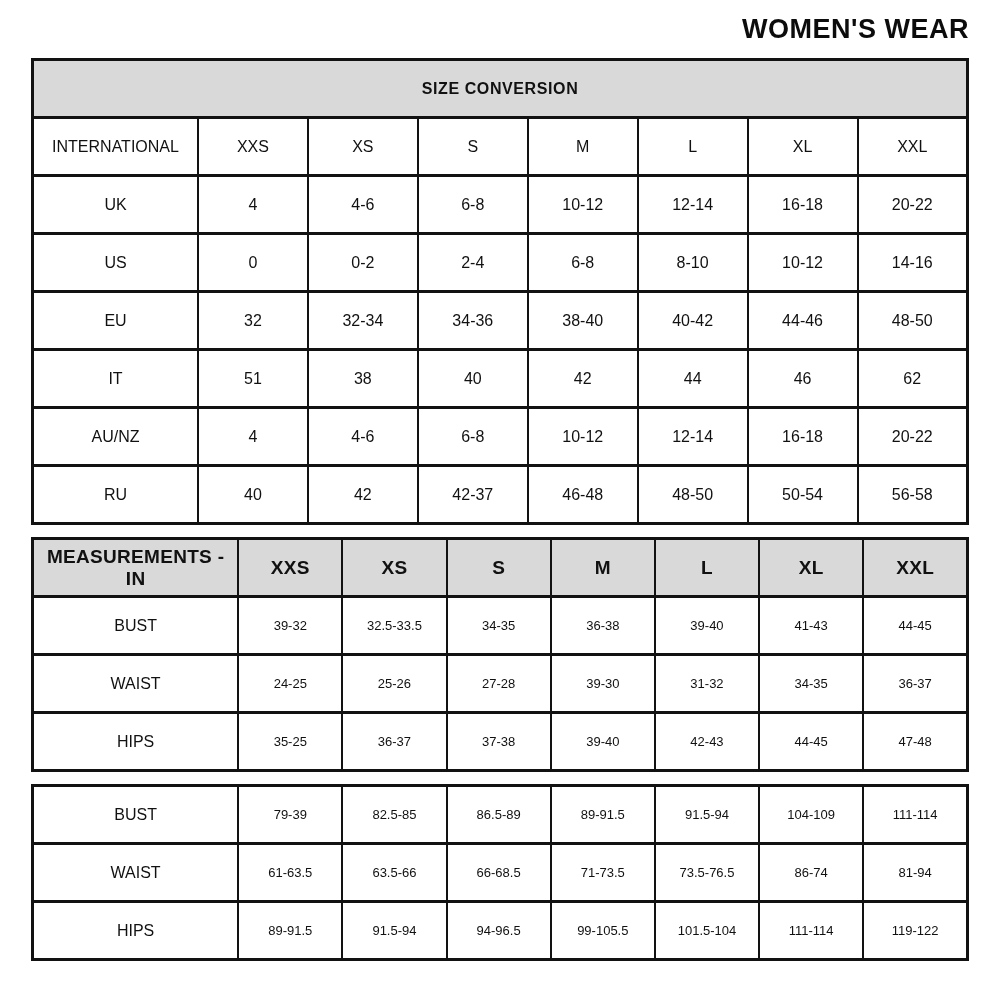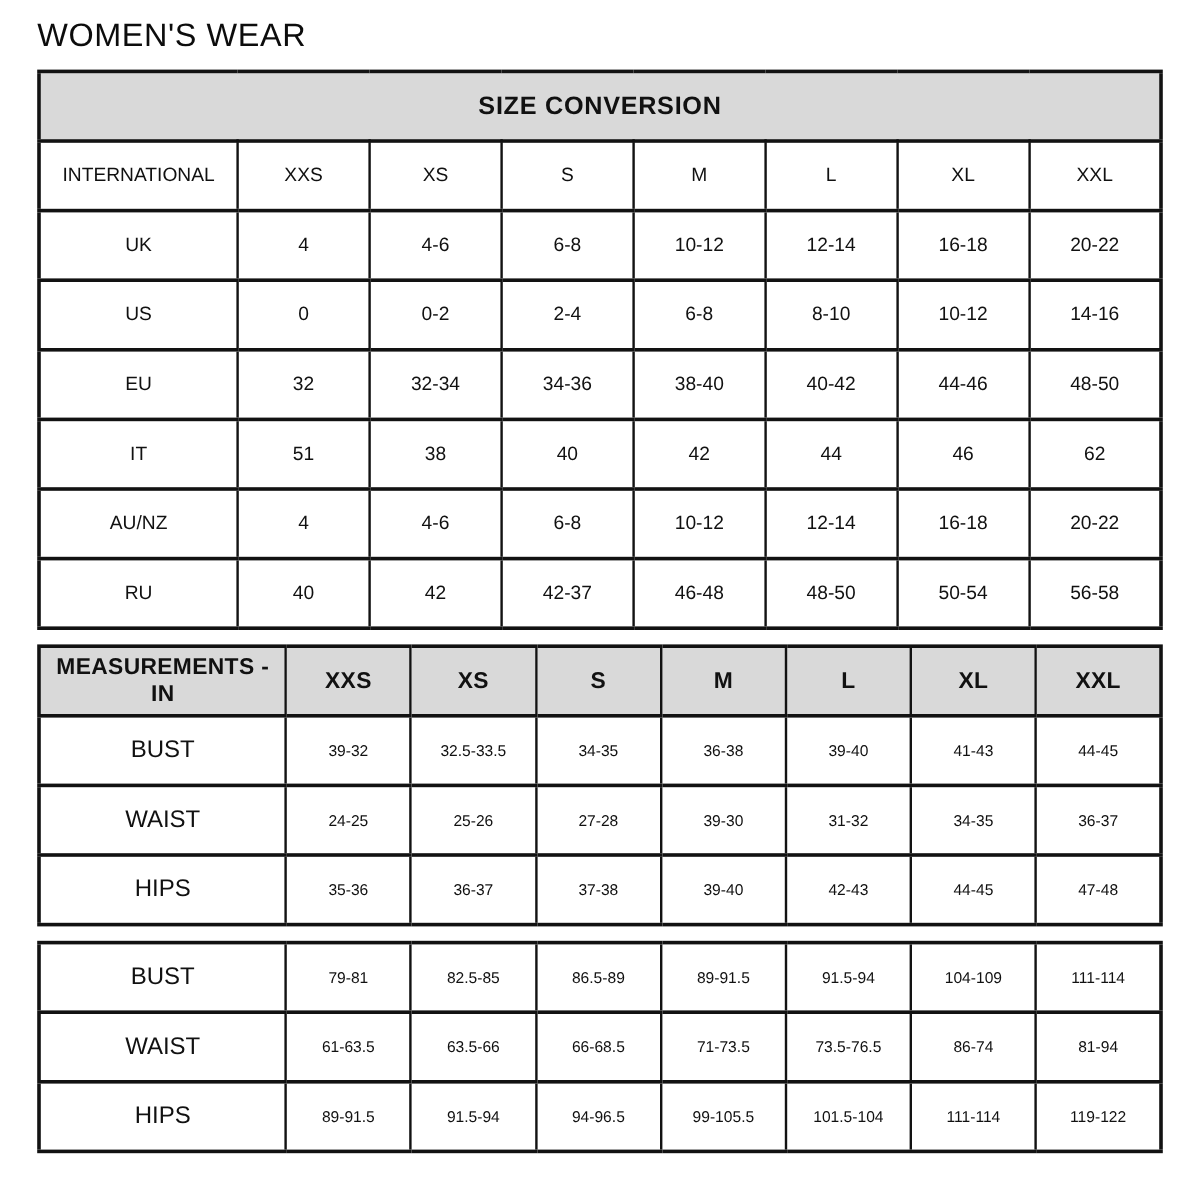--- a/index.html
+++ b/index.html
@@ -9,23 +9,23 @@
     width: 1000px;
     font-family: "Liberation Sans", "DejaVu Sans", sans-serif;
     color: #111111;
   }
   .page {
     width: 938px;
     margin: 0 auto;
     padding: 0;
   }
   .page-title {
-    text-align: left;
+    text-align: right;
     font-size: 27px;
-    font-weight: normal;
+    font-weight: bold;
     letter-spacing: 0.5px;
     color: #0c0c0c;
     margin: 0;
     padding: 14px 0 13px 0;
   }
   table.chart {
     border-collapse: collapse;
     table-layout: fixed;
     width: 100%;
     border: 3px solid #121212;
@@ -39,31 +39,31 @@
     vertical-align: middle;
     height: 55px;
     padding: 0 2px;
     font-size: 16px;
     overflow: hidden;
   }
   tr.band td {
     background: #d9d9d9;
     font-weight: bold;
     letter-spacing: 0.6px;
-    font-size: 21px;
+    font-size: 16px;
   }
   table.m-table tr.band td {
     font-size: 19px;
     letter-spacing: 0.3px;
   }
   table.m-table td.val {
     font-size: 13px;
   }
   table.m-table td.lbl {
-    font-size: 20px;
+    font-size: 16px;
   }
   
   table.sc-table col.c-label { width: 17.7%; }
   table.sc-table col.c-size  { width: 11.757%; }
   table.m-table  col.c-label { width: 22%; }
   table.m-table  col.c-size  { width: 11.143%; }
 </style>
 </head>
 <body>
 
@@ -196,21 +196,21 @@
       <td class="val">24-25</td>
       <td class="val">25-26</td>
       <td class="val">27-28</td>
       <td class="val">39-30</td>
       <td class="val">31-32</td>
       <td class="val">34-35</td>
       <td class="val">36-37</td>
     </tr>
     <tr>
       <td class="lbl">HIPS</td>
-      <td class="val">35-36</td>
+      <td class="val">35-25</td>
       <td class="val">36-37</td>
       <td class="val">37-38</td>
       <td class="val">39-40</td>
       <td class="val">42-43</td>
       <td class="val">44-45</td>
       <td class="val">47-48</td>
     </tr>
   </tbody>
     </table>
 
@@ -221,21 +221,21 @@
         <col class="c-size">
         <col class="c-size">
         <col class="c-size">
         <col class="c-size">
         <col class="c-size">
         <col class="c-size">
     </colgroup>
     <tbody>
     <tr>
       <td class="lbl">BUST</td>
-      <td class="val">79-81</td>
+      <td class="val">79-39</td>
       <td class="val">82.5-85</td>
       <td class="val">86.5-89</td>
       <td class="val">89-91.5</td>
       <td class="val">91.5-94</td>
       <td class="val">104-109</td>
       <td class="val">111-114</td>
     </tr>
     <tr>
       <td class="lbl">WAIST</td>
       <td class="val">61-63.5</td>

